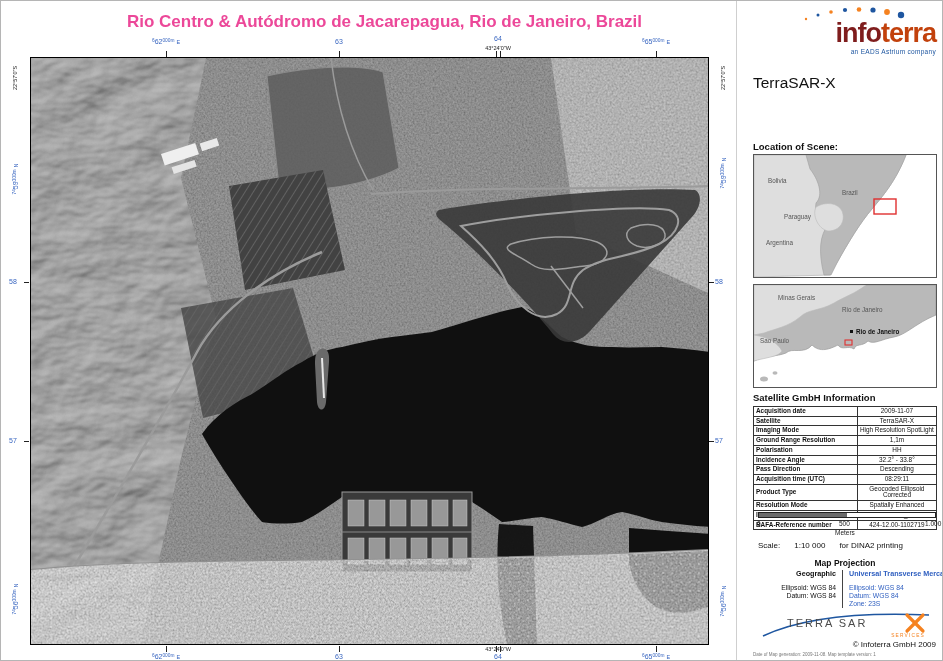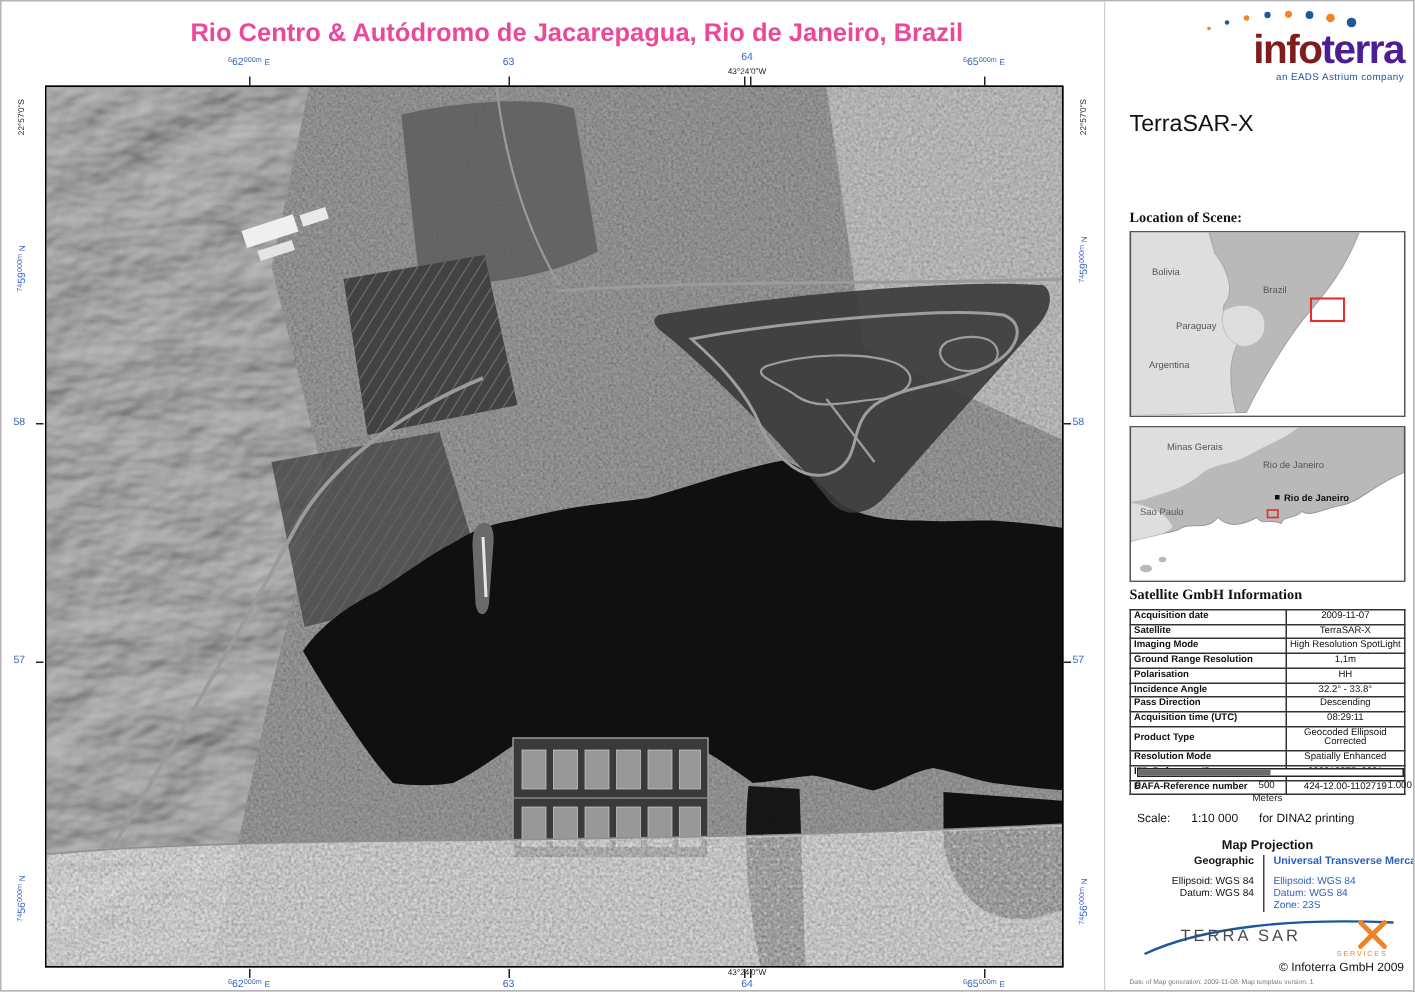--- a/index.html
+++ b/index.html
@@ -18,24 +18,24 @@
   .rot{transform:translate(-50%,-50%) rotate(-90deg);}
   .black-lab{color:#222;font-size:5.5px;}
   .tick-v{position:absolute;width:1px;height:6px;background:#222;}
   .tick-h{position:absolute;width:5px;height:1px;background:#222;}
   
   .panel{position:absolute;left:736px;top:0;width:207px;height:661px;background:#fff;}
   .it-logo{position:absolute;top:6px;right:8px;width:152px;height:46px;}
   .it-text{position:absolute;left:0;top:12px;width:152px;text-align:right;
            font-size:27px;font-weight:bold;letter-spacing:-1px;line-height:28px;}
   .it-info{color:#7f1d1d;}
-  .it-terra{color:#4c1d95;}
+  .it-terra{color:#c2410c;}
   .it-tag{position:absolute;top:41px;right:0;font-size:6.5px;color:#1e56a0;letter-spacing:.3px;}
   .pan-head{position:absolute;left:16px;top:72px;font-size:15.5px;line-height:20px;color:#111;}
-  .sec-head{position:absolute;left:16px;font-size:9.5px;font-weight:bold;color:#111;font-family:Liberation Serif, serif;}
+  .sec-head{position:absolute;left:16px;font-size:9.5px;font-weight:bold;color:#111;}
   .loc-map{position:absolute;left:16px;width:182px;border:1px solid #555;background:#fff;}
   .loc-map svg{display:block;}
   .sat-table{position:absolute;left:16px;top:405px;width:184px;border-collapse:collapse;
              font-size:6.4px;color:#111;table-layout:fixed;}
   .sat-table td{border:1px solid #333;padding:1px 2px;line-height:1.05;}
   .sat-table td.lbl{font-weight:bold;width:54%;}
   .sat-table td.val{text-align:center;}
   .sbar{position:absolute;left:21px;top:511px;width:178px;height:6px;border:1px solid #222;box-sizing:border-box;background:#fff;}
   .sbar .half{position:absolute;left:0;top:0;width:50%;height:100%;background:#6b6b6b;}
   .sbar-lab{position:absolute;font-size:6.5px;color:#222;}

